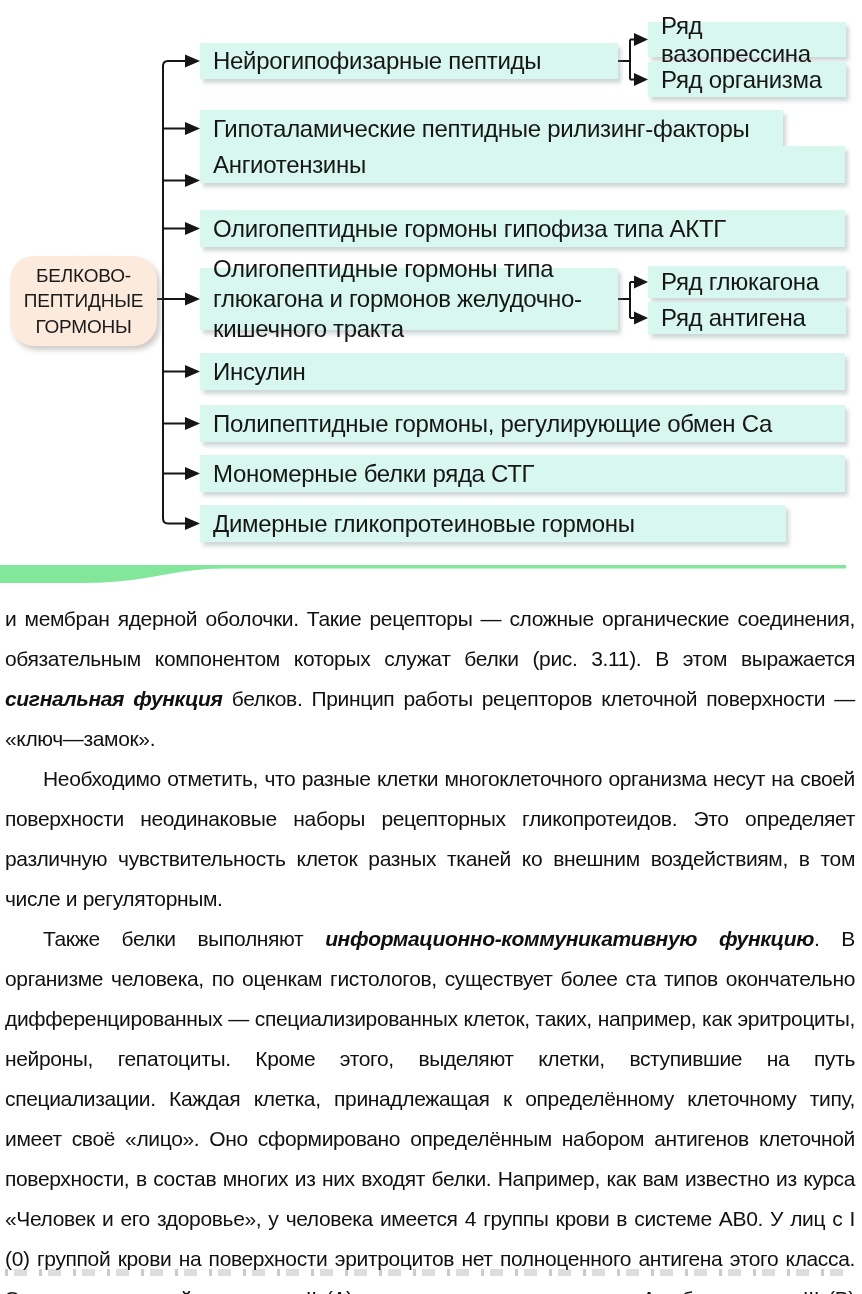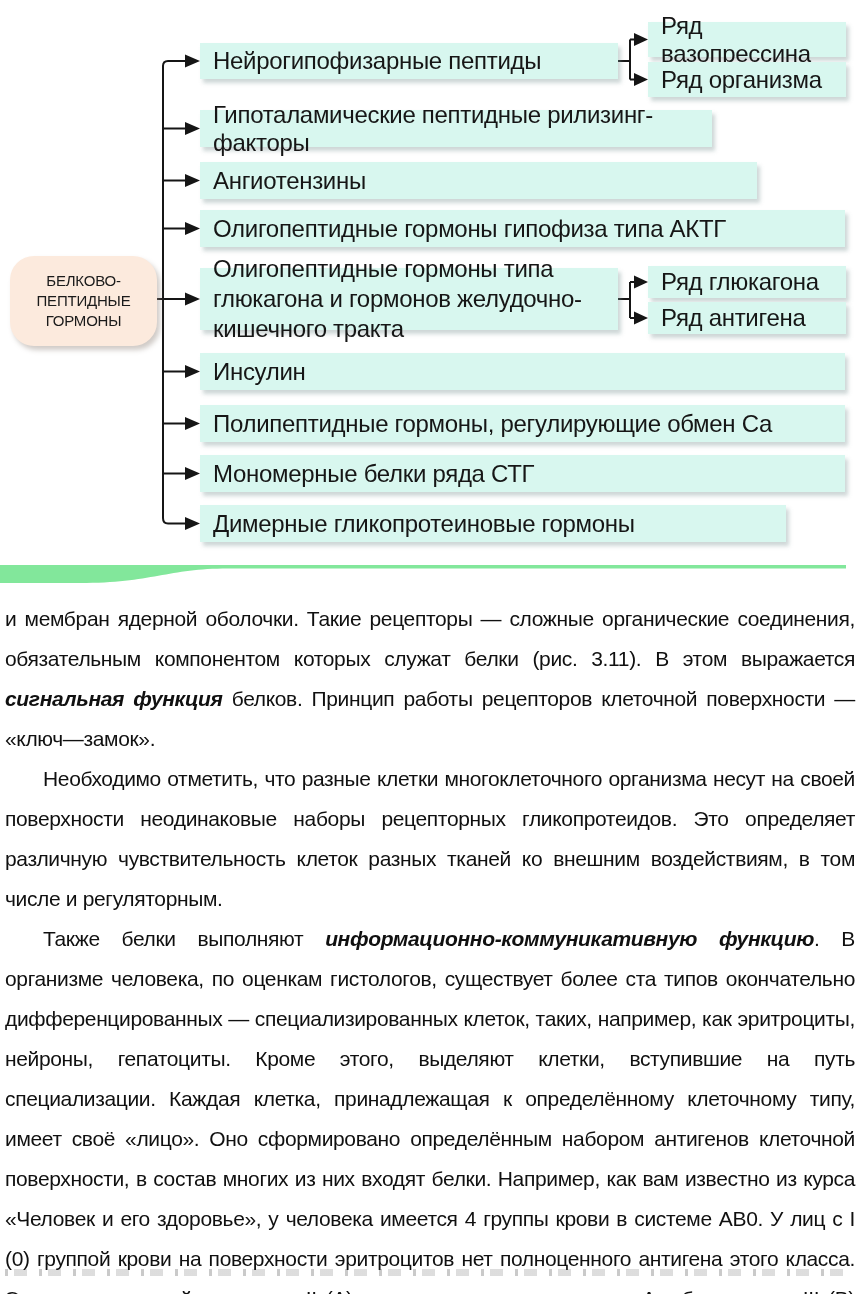--- a/index.html
+++ b/index.html
@@ -9,21 +9,21 @@
   .figure{position:relative;width:862px;height:560px;}
   .connectors{position:absolute;left:0;top:0;}
   .bx{position:absolute;left:200px;display:flex;align-items:center;
       background:#d8f7ef;box-shadow:3px 4px 4px rgba(125,150,150,.38);
       font-size:24px;letter-spacing:-0.3px;color:#161616;padding:0 8px 0 13px;box-sizing:border-box;}
   .bx.two{line-height:1.25;}
   .mini{left:648px;width:198px;}
   .node{position:absolute;left:10px;top:256px;width:147px;height:90px;border-radius:24px;
         background:#fceadd;box-shadow:3px 4px 5px rgba(150,140,130,.45);
         display:flex;align-items:center;justify-content:center;text-align:center;
-        font-size:15px;line-height:1.35;letter-spacing:-0.2px;color:#1a1a1a;padding:0 6px;box-sizing:border-box;}
+        font-size:19px;line-height:1.35;letter-spacing:-0.2px;color:#1a1a1a;padding:0 6px;box-sizing:border-box;}
   
   .divider{display:block;margin:5px 0 0 0;}
   .caption{margin:10px 0 0 7px;font-size:20px;letter-spacing:-0.2px;color:#0d0d0d;}
   .caption b{font-weight:bold;}
   
   .body{margin:16px 7px 0 5px;font-size:21px;line-height:40px;text-align:justify;
         letter-spacing:-0.35px;color:#101010;}
   .body p{margin:0;}
   .body p.indent{text-indent:38px;}
   .run-bi{font-weight:bold;font-style:italic;}
@@ -77,25 +77,25 @@
     <div class="bx" style="top:43px;height:36px;width:418px;">
       <span>Нейрогипофизарные пептиды</span>
     </div>
     <div class="bx mini" style="top:22px;height:35px;">
       <span>Ряд вазопрессина</span>
     </div>
     <div class="bx mini" style="top:62px;height:35px;">
       <span>Ряд организма</span>
     </div>
 
-    <div class="bx" style="top:110px;height:37px;width:512px;">
+    <div class="bx" style="top:110px;height:37px;width:583px;">
       <span>Гипоталамические пептидные рилизинг-факторы</span>
     </div>
 
-    <div class="bx" style="top:162px;height:37px;width:557px;">
+    <div class="bx" style="top:146px;height:37px;width:645px;">
       <span>Ангиотензины</span>
     </div>
 
     <div class="bx" style="top:210px;height:37px;width:645px;">
       <span>Олигопептидные гормоны гипофиза типа АКТГ</span>
     </div>
 
     <div class="bx two" style="top:268px;height:62px;width:418px;">
       <span>Олигопептидные гормоны типа глюкагона и гормонов желудочно-кишечного тракта</span>
     </div>

